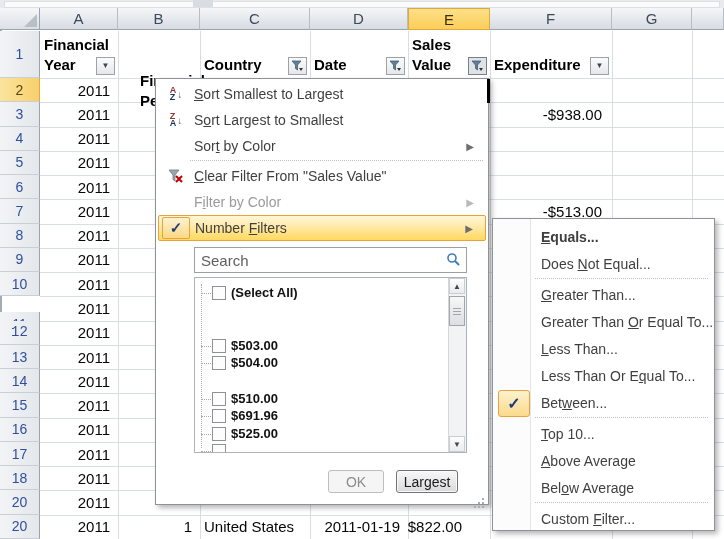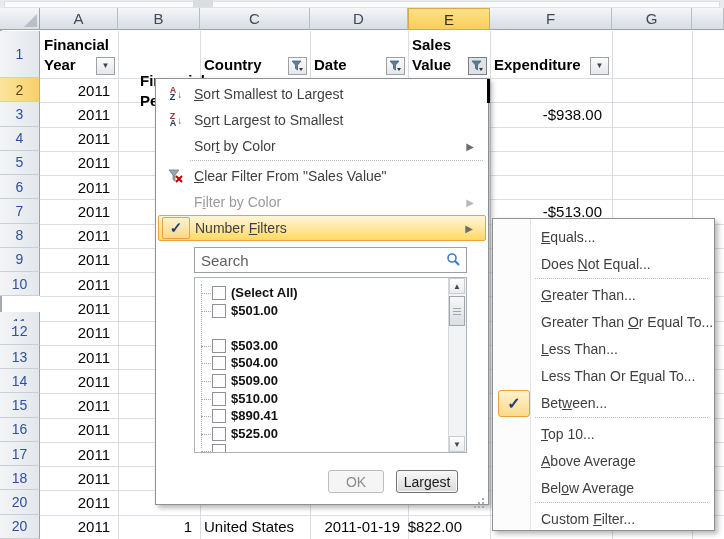--- a/index.html
+++ b/index.html
@@ -309,69 +309,59 @@
           </div>
         <div class="sb-btn" style="bottom:0;">
             <span>▼</span>
           </div>
       </div>
     <div class="v-item" style="top: 6px;">
           <span class="conn"></span>
           <span class="cb"></span>
           <span class="lbl">(Select All)</span>
         </div>
-        <div class="v-item" style="top: 23.6px;">
-          <span class="conn"></span>
-          <span class="cb"></span>
-          <span class="lbl">$501.00</span>
-        </div>
         <div class="v-item" style="top: 58.8px;">
           <span class="conn"></span>
           <span class="cb"></span>
           <span class="lbl">$503.00</span>
         </div>
         <div class="v-item" style="top: 76.4px;">
           <span class="conn"></span>
           <span class="cb"></span>
           <span class="lbl">$504.00</span>
         </div>
-        <div class="v-item" style="top: 94px;">
-          <span class="conn"></span>
-          <span class="cb"></span>
-          <span class="lbl">$509.00</span>
-        </div>
         <div class="v-item" style="top: 111.6px;">
           <span class="conn"></span>
           <span class="cb"></span>
           <span class="lbl">$510.00</span>
         </div>
         <div class="v-item" style="top: 129.2px;">
           <span class="conn"></span>
           <span class="cb"></span>
-          <span class="lbl">$890.41</span>
+          <span class="lbl">$691.96</span>
         </div>
         <div class="v-item" style="top: 146.8px;">
           <span class="conn"></span>
           <span class="cb"></span>
           <span class="lbl">$525.00</span>
         </div>
         <div class="v-item" style="top: 164.4px;">
           <span class="conn"></span>
           <span class="cb"></span>
         </div>
       </div>
     <div class="btn ok">OK</div>
     <div class="btn cancel">Largest</div>
     <div class="grip"></div>
   </div>
 
   <div class="sub-panel">
     <div class="sub-gutter"></div>
     <div id="subItems">
-        <div class="s-item" style="top: 4px;">
+        <div class="s-item" style="top: 4px; font-weight: bold;">
           <span><u>E</u>quals...</span>
         </div>
         <div class="s-item" style="top: 31px;">
           <span>Does <u>N</u>ot Equal...</span>
         </div>
         <div class="s-sep" style="top: 59px;"></div>
         <div class="s-item" style="top: 62px;">
           <span><u>G</u>reater Than...</span>
         </div>
         <div class="s-item" style="top: 89px;">

